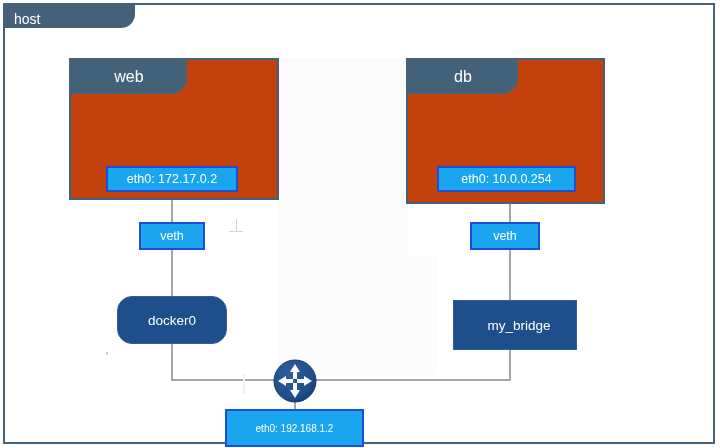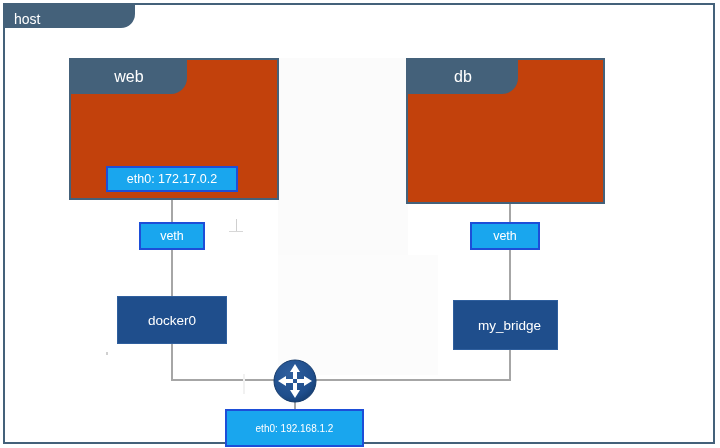--- a/index.html
+++ b/index.html
@@ -165,29 +165,30 @@
   <div class="artifact" style="left:106px; top:352px; width:2px; height:3px; background:#d0d0d0;"></div>
   <div class="artifact" style="left:243px; top:374px; width:2px; height:20px; background:#f1f1f1;"></div>
 
   <div class="container-box" style="left:69px; top:58px; width:210px; height:142px;">
     <div class="container-tab" style="width:116px; height:34px;">web</div>
   </div>
   <div class="iface" style="left:106px; top:166px; width:132px; height:26px;">eth0: 172.17.0.2</div>
 
   <div class="iface" style="left:139px; top:222px; width:66px; height:28px;">veth</div>
 
-  <div class="bridge" style="left:117px; top:296px; width:110px; height:48px;">docker0</div>
+  <div class="bridge" style="left:117px; top:296px; width:110px; height:48px;border-radius:15px;">docker0</div>
 
   <div class="container-box" style="left:406px; top:58px; width:199px; height:146px;">
     <div class="container-tab" style="width:110px; height:34px;">db</div>
   </div>
+  <div class="iface" style="left:437px; top:166px; width:139px; height:26px;">eth0: 10.0.0.254</div>
 
   <div class="iface" style="left:470px; top:222px; width:70px; height:28px;">veth</div>
 
-  <div class="bridge" style="left:453px; top:300px; width:105px; height:50px;padding-left:8px;">my_bridge</div>
+  <div class="bridge" style="left:453px; top:300px; width:124px; height:50px;padding-left:8px;">my_bridge</div>
 
   <div class="router-icon">
     <svg viewBox="0 0 46 46" width="46" height="46" aria-hidden="true">
       <defs>
         <radialGradient id="routerGrad" cx="38%" cy="32%" r="78%">
           <stop offset="0%" stop-color="#2f5f9e"></stop>
           <stop offset="70%" stop-color="#1f4e8c"></stop>
           <stop offset="100%" stop-color="#143a6b"></stop>
         </radialGradient>
       </defs>

